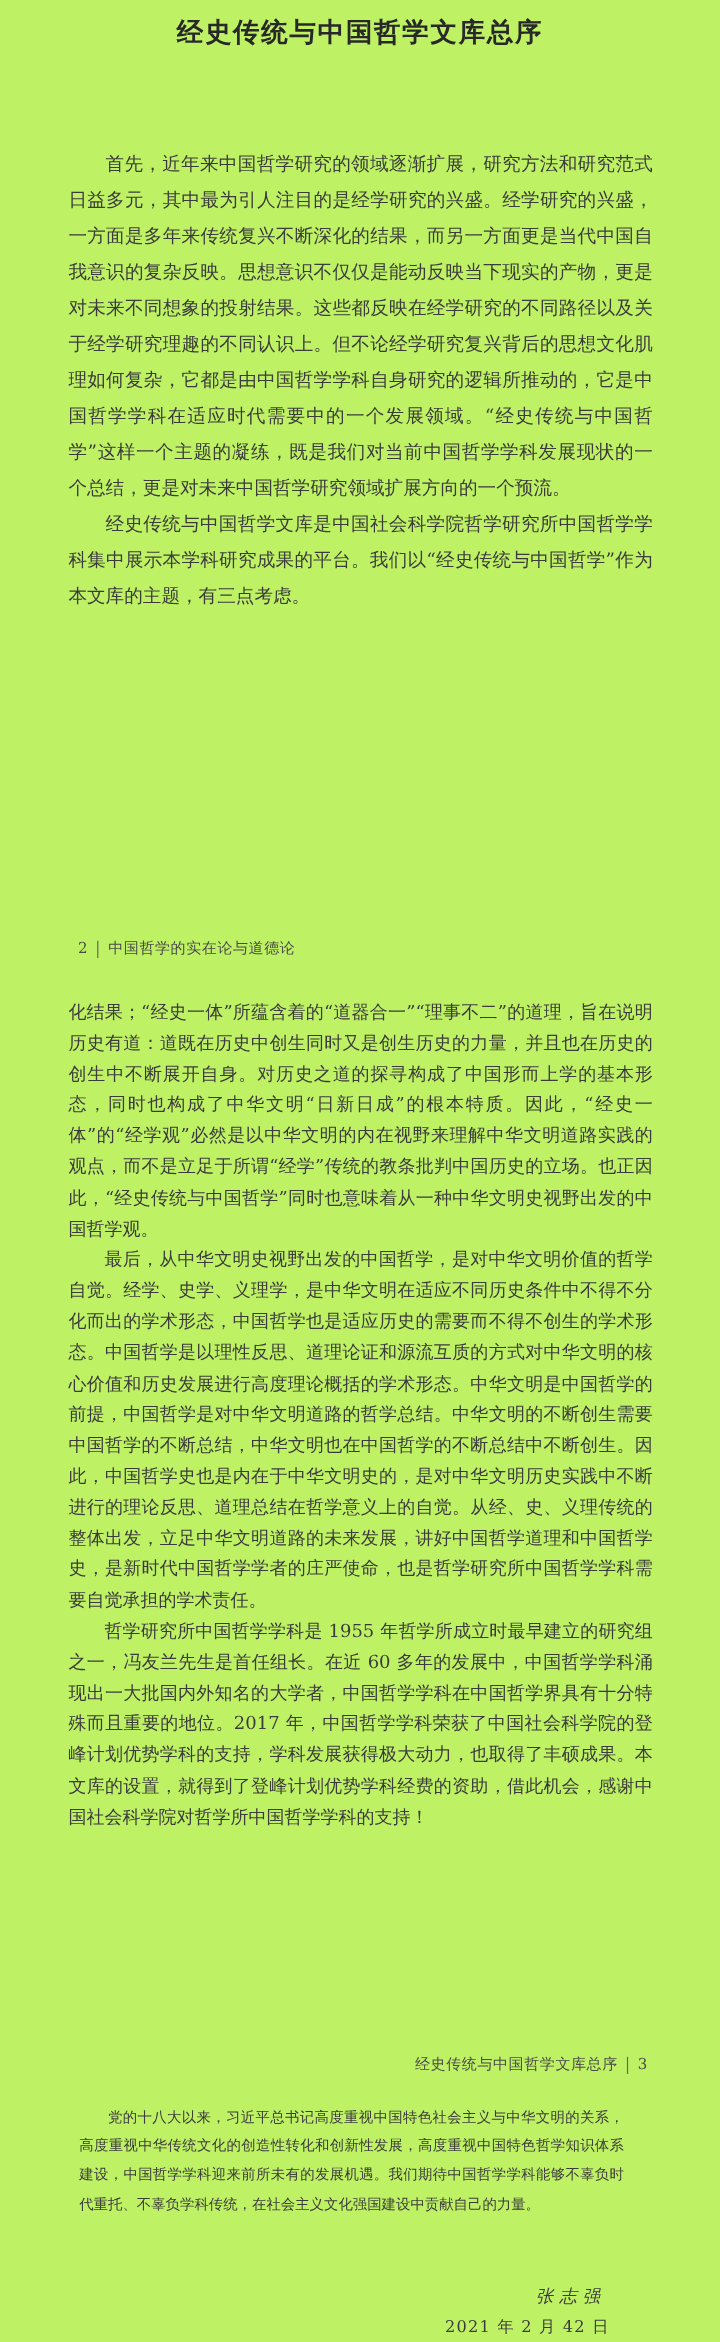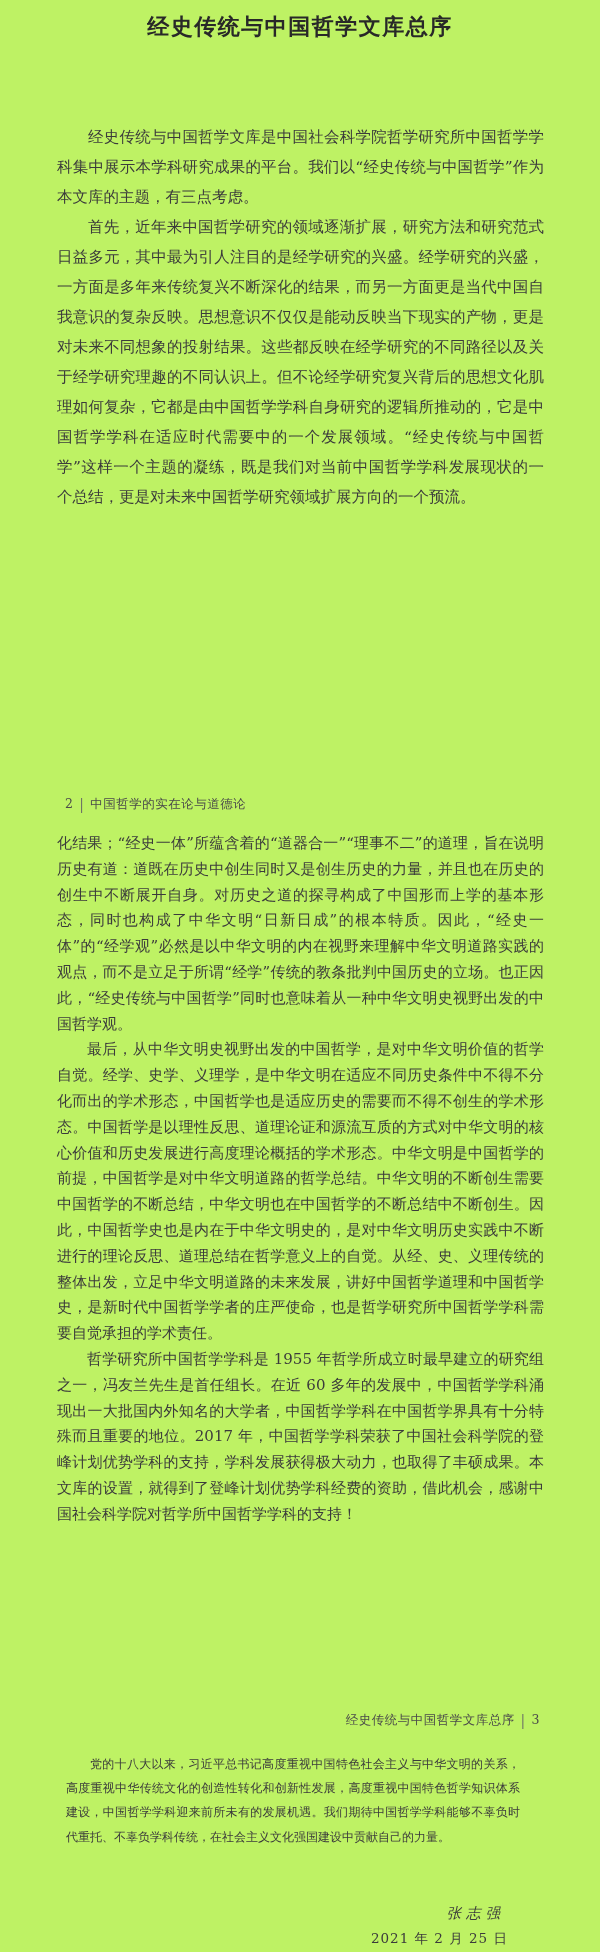--- a/index.html
+++ b/index.html
@@ -64,21 +64,20 @@
   .running-head {
     font-size: 12.5px;
     color: #4a4a4a;
     letter-spacing: 0.5px;
     white-space: nowrap;
   }
   .rh2 {
     position: absolute;
     top: 782px;
     left: 65px;
-    margin-top: 14px;
   }
   .rh3 {
     position: absolute;
     top: 1712px;
     right: 60px;
     text-align: center;
   }
   .sep {
     display: inline-block;
     margin: 0 6px;
@@ -104,22 +103,22 @@
   }
 </style>
 </head>
 <body>
 
 <div class="doc">
 
   <h1 class="title">经史传统与中国哲学文库总序</h1>
 
   <section class="body1">
+    <p class="para indent">首先，近年来中国哲学研究的领域逐渐扩展，研究方法和研究范式日益多元，其中最为引人注目的是经学研究的兴盛。经学研究的兴盛，一方面是多年来传统复兴不断深化的结果，而另一方面更是当代中国自我意识的复杂反映。思想意识不仅仅是能动反映当下现实的产物，更是对未来不同想象的投射结果。这些都反映在经学研究的不同路径以及关于经学研究理趣的不同认识上。但不论经学研究复兴背后的思想文化肌理如何复杂，它都是由中国哲学学科自身研究的逻辑所推动的，它是中国哲学学科在适应时代需要中的一个发展领域。“经史传统与中国哲学”这样一个主题的凝练，既是我们对当前中国哲学学科发展现状的一个总结，更是对未来中国哲学研究领域扩展方向的一个预流。</p>
     <p class="para indent">经史传统与中国哲学文库是中国社会科学院哲学研究所中国哲学学科集中展示本学科研究成果的平台。我们以“经史传统与中国哲学”作为本文库的主题，有三点考虑。</p>
-    <p class="para indent">首先，近年来中国哲学研究的领域逐渐扩展，研究方法和研究范式日益多元，其中最为引人注目的是经学研究的兴盛。经学研究的兴盛，一方面是多年来传统复兴不断深化的结果，而另一方面更是当代中国自我意识的复杂反映。思想意识不仅仅是能动反映当下现实的产物，更是对未来不同想象的投射结果。这些都反映在经学研究的不同路径以及关于经学研究理趣的不同认识上。但不论经学研究复兴背后的思想文化肌理如何复杂，它都是由中国哲学学科自身研究的逻辑所推动的，它是中国哲学学科在适应时代需要中的一个发展领域。“经史传统与中国哲学”这样一个主题的凝练，既是我们对当前中国哲学学科发展现状的一个总结，更是对未来中国哲学研究领域扩展方向的一个预流。</p>
   </section>
 
   <div class="running-head rh2">
     <span>2</span><span class="sep">|</span><span>中国哲学的实在论与道德论</span>
   </div>
 
   <section class="body2">
     <p class="para">化结果；“经史一体”所蕴含着的“道器合一”“理事不二”的道理，旨在说明历史有道：道既在历史中创生同时又是创生历史的力量，并且也在历史的创生中不断展开自身。对历史之道的探寻构成了中国形而上学的基本形态，同时也构成了中华文明“日新日成”的根本特质。因此，“经史一体”的“经学观”必然是以中华文明的内在视野来理解中华文明道路实践的观点，而不是立足于所谓“经学”传统的教条批判中国历史的立场。也正因此，“经史传统与中国哲学”同时也意味着从一种中华文明史视野出发的中国哲学观。</p>
     <p class="para indent">最后，从中华文明史视野出发的中国哲学，是对中华文明价值的哲学自觉。经学、史学、义理学，是中华文明在适应不同历史条件中不得不分化而出的学术形态，中国哲学也是适应历史的需要而不得不创生的学术形态。中国哲学是以理性反思、道理论证和源流互质的方式对中华文明的核心价值和历史发展进行高度理论概括的学术形态。中华文明是中国哲学的前提，中国哲学是对中华文明道路的哲学总结。中华文明的不断创生需要中国哲学的不断总结，中华文明也在中国哲学的不断总结中不断创生。因此，中国哲学史也是内在于中华文明史的，是对中华文明历史实践中不断进行的理论反思、道理总结在哲学意义上的自觉。从经、史、义理传统的整体出发，立足中华文明道路的未来发展，讲好中国哲学道理和中国哲学史，是新时代中国哲学学者的庄严使命，也是哲学研究所中国哲学学科需要自觉承担的学术责任。</p>
     <p class="para indent">哲学研究所中国哲学学科是 1955 年哲学所成立时最早建立的研究组之一，冯友兰先生是首任组长。在近 60 多年的发展中，中国哲学学科涌现出一大批国内外知名的大学者，中国哲学学科在中国哲学界具有十分特殊而且重要的地位。2017 年，中国哲学学科荣获了中国社会科学院的登峰计划优势学科的支持，学科发展获得极大动力，也取得了丰硕成果。本文库的设置，就得到了登峰计划优势学科经费的资助，借此机会，感谢中国社会科学院对哲学所中国哲学学科的支持！</p>
@@ -128,15 +127,15 @@
   <div class="running-head rh3">
     <span>经史传统与中国哲学文库总序</span><span class="sep">|</span><span>3</span>
   </div>
 
   <section class="body3">
     <p class="para indent">党的十八大以来，习近平总书记高度重视中国特色社会主义与中华文明的关系，高度重视中华传统文化的创造性转化和创新性发展，高度重视中国特色哲学知识体系建设，中国哲学学科迎来前所未有的发展机遇。我们期待中国哲学学科能够不辜负时代重托、不辜负学科传统，在社会主义文化强国建设中贡献自己的力量。</p>
   </section>
 
   <div class="signature">张志强</div>
 
-  <div class="date">2021 年 2 月 25 日</div>
+  <div class="date">2021 年 2 月 42 日</div>
 
 </div>
 
 </body></html>

